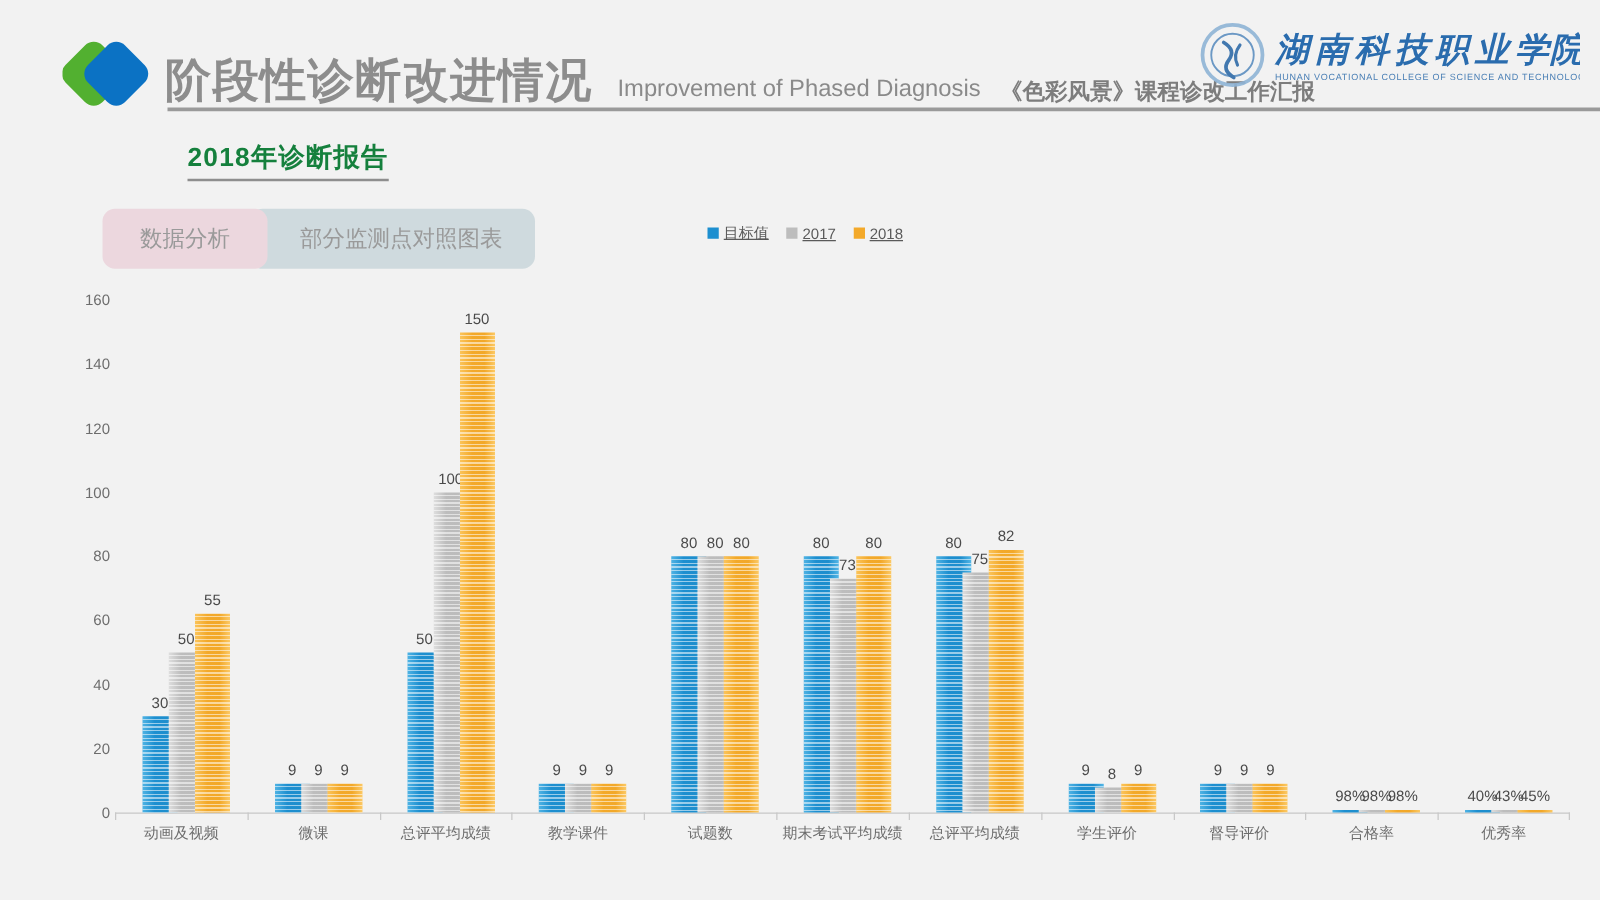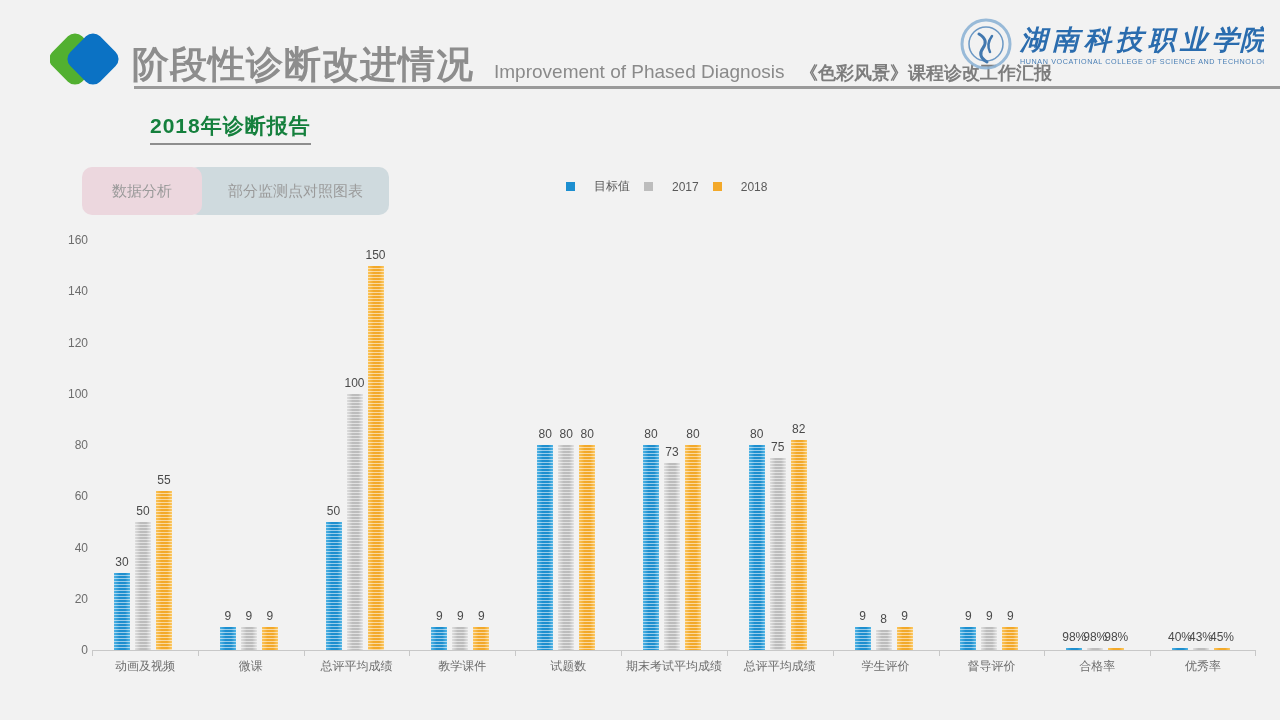--- a/index.html
+++ b/index.html
@@ -39,53 +39,53 @@
     position: absolute; left: 150px; top: 112px;
     font-size: 21px; font-weight: bold; color: #15803d;
     border-bottom: 2px solid #8e8e8e; padding-bottom: 3px;
     letter-spacing: 1px; white-space: nowrap;
   }
 
   
   .tabs { position: absolute; left: 82px; top: 167px; display: flex; }
   .tab {
     height: 48px; display: flex; align-items: center; justify-content: center;
-    font-size: 15px; color: #9a9a9a; white-space: nowrap;
+    font-size: 18px; color: #9a9a9a; white-space: nowrap;
   }
   .tab-a { background: #ecd7de; border-radius: 10px; padding: 0 30px; z-index: 2; }
   .tab-b { background: #cfdade; border-radius: 10px; padding: 0 26px; margin-left: -14px; padding-left: 40px; }
 
   
   .legend {
     position: absolute; left: 566px; top: 178px;
     display: flex; align-items: center; gap: 5px;
     font-size: 12px; color: #5a5a5a;
   }
-  .legend-item { display: flex; align-items: center; gap: 19px; margin-right: 9px; }
+  .legend-item { display: flex; align-items: center; gap: 4px; margin-right: 9px; text-decoration: underline; }
   .legend-swatch { width: 9px; height: 9px; display: inline-block; }
 
   
   #chart { position: absolute; left: 0; top: 240px; width: 1280px; height: 440px; }
   .ytick {
     position: absolute; right: 0; width: 46px; text-align: right;
     font-size: 12px; color: #6d6d6d; transform: translateY(-50%);
   }
   #yaxis { position: absolute; left: 42px; top: 0; width: 46px; height: 410px; }
   #plot { position: absolute; left: 92px; top: 0; width: 1164px; height: 410px; }
   .axis-line { position: absolute; left: 92px; top: 410px; width: 1164px; height: 1px; background: #c8c8c8; }
   .groups { position: absolute; left: 0; top: 0; width: 100%; height: 410px; display: flex; }
   .group { flex: 1 1 0; position: relative; height: 410px; }
   .group-tick { position: absolute; left: 0; top: 410px; width: 1px; height: 6px; background: #c8c8c8; }
   .group-tick.last { left: auto; right: 0; }
   .bars {
     position: absolute; left: 0; bottom: 0; width: 100%; height: 410px;
     display: flex; align-items: flex-end; justify-content: center; gap: 1px;
   }
   .bar-wrap { position: relative; width: 20px; display: flex; flex-direction: column; justify-content: flex-end; height: 100%; }
-  .bar { width: 16px; position: relative; }
+  .bar { width: 28px; position: relative; }
   .bar::after {
     content: ""; position: absolute; inset: 0;
     background: repeating-linear-gradient(to bottom,
       rgba(255,255,255,0.00) 0px, rgba(255,255,255,0.00) 2px,
       rgba(255,255,255,0.55) 2px, rgba(255,255,255,0.55) 3px);
   }
   .bar-blue   { background: linear-gradient(to right, #4fb3e4 0%, #1d8fd0 35%, #1e8ecd 70%, #53b6e6 100%); }
   .bar-gray   { background: linear-gradient(to right, #dedede 0%, #bdbdbd 35%, #bcbcbc 70%, #e2e2e2 100%); }
   .bar-orange { background: linear-gradient(to right, #fbc45a 0%, #f3a92a 35%, #f2a829 70%, #fcc965 100%); }
   .bar-label {

